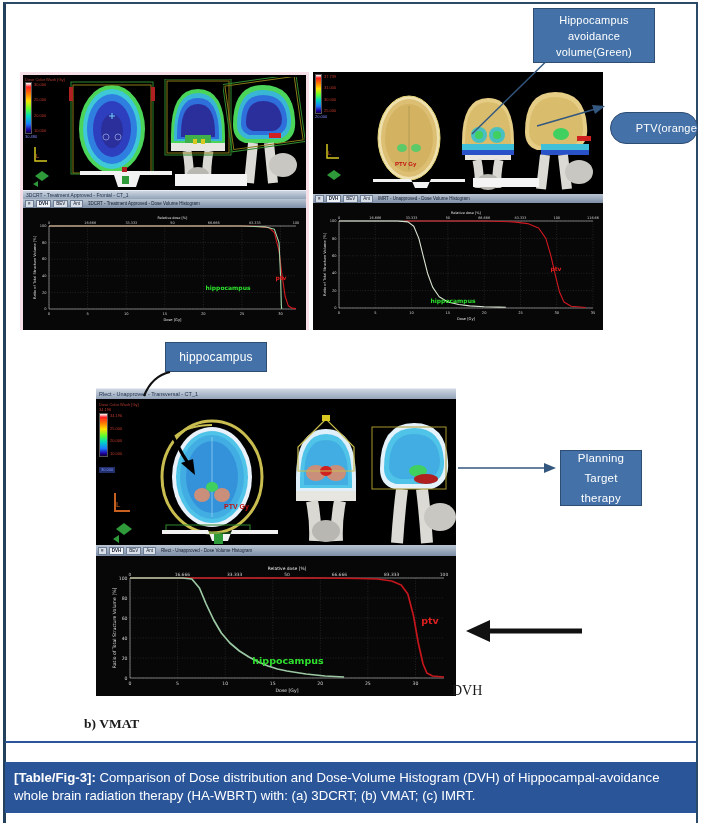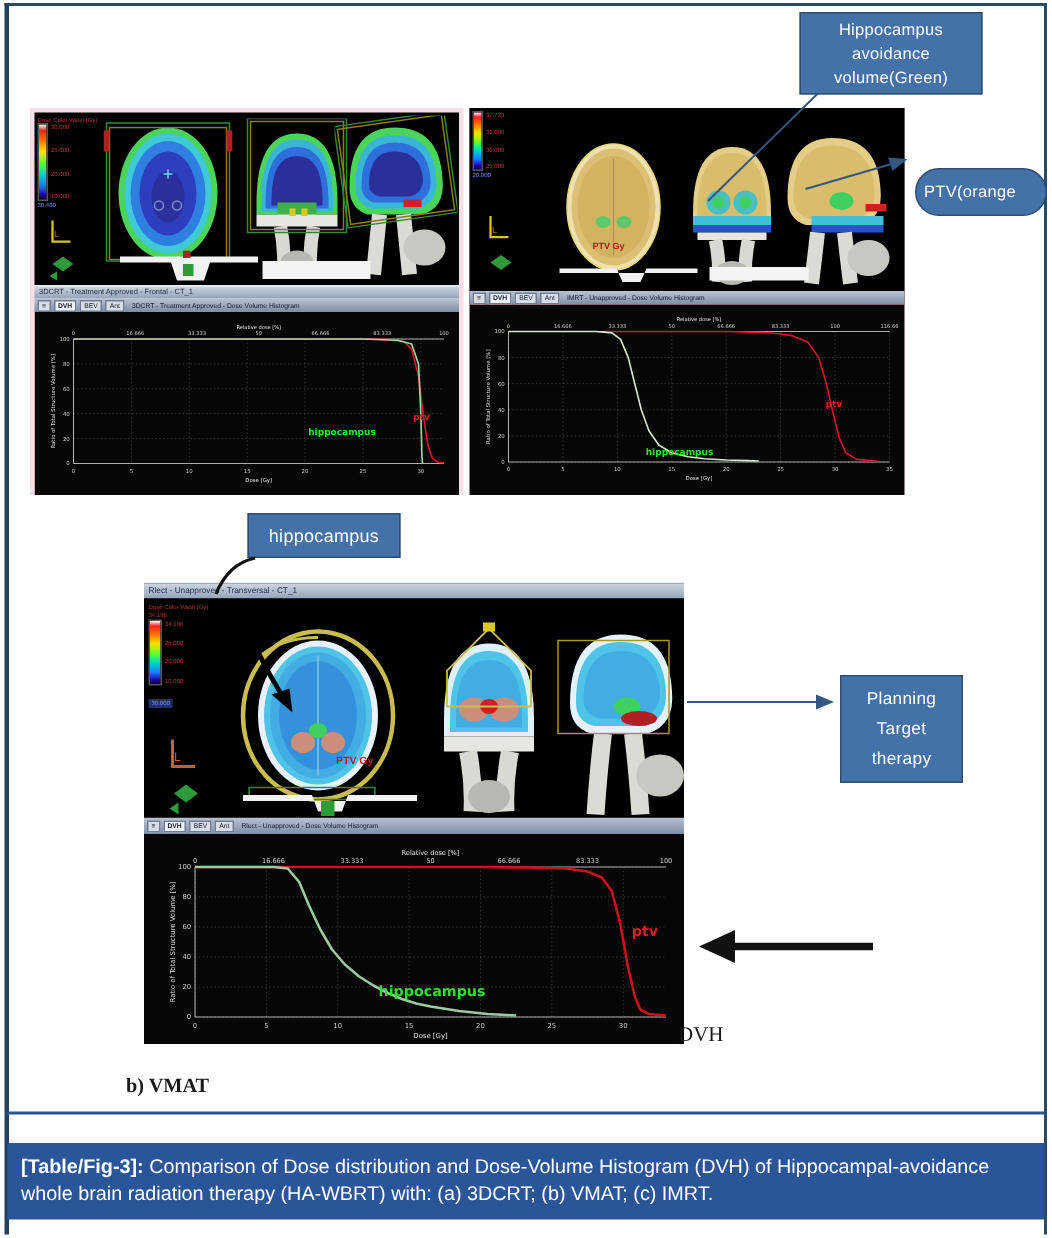--- a/index.html
+++ b/index.html
@@ -61,21 +61,21 @@
       #5dff2e 52%, #00d9c0 66%, #1a7bff 82%, #2000a0 94%, #0b0030 100%);
     border: 1px solid #555;
   }
   .cw-vals { display: flex; flex-direction: column; justify-content: space-between; }
   .cw-val { color: #c0392b; font-size: 4px; line-height: 6px; }
 
   
   .slice { position: absolute; }
 
   
-  .dvh { position: relative; background: #fca5a5; overflow: hidden; padding-left: 28px; }
+  .dvh { position: relative; background: #8b5cf6; overflow: hidden; padding-left: 28px; }
 
   
   .callout {
     position: absolute;
     background: #4472a8;
     border: 1px solid #2e4d73;
     color: #ffffff;
     text-align: center;
     display: flex; flex-direction: column;
     align-items: center; justify-content: center;
@@ -516,38 +516,38 @@
     <span>Hippocampus</span>
     <span>avoidance</span>
     <span>volume(Green)</span>
   </div>
 
   <svg class="leader" style="left:535px; top:100px;" width="80" height="30" viewBox="0 0 80 30">
     <line x1="2" y1="26" x2="64" y2="8" stroke="#33577f" stroke-width="1.4"></line>
     <polygon points="70,6 57,5 60,14" fill="#33577f"></polygon>
   </svg>
 
-  <div class="callout" style="left:610px; top:112px; width:88px; height:32px; font-size:11px; align-items:flex-start; padding-left:5px;border-radius:16px;">
+  <div class="callout" style="left:610px; top:112px; width:88px; height:32px; font-size:11px; align-items:flex-end; padding-left:5px;border-radius:16px;">
     <span>PTV(orange</span>
   </div>
 
   <div class="callout" style="left:165px; top:342px; width:102px; height:30px; font-size:12px;">
     <span>hippocampus</span>
   </div>
 
   <svg class="leader" style="left:138px; top:370px;" width="36" height="28" viewBox="0 0 36 28">
     <path d="M32 2 Q14 6 6 26" stroke="#111" stroke-width="2.2" fill="none"></path>
   </svg>
 
   <svg class="leader" style="left:456px; top:455px;" width="106" height="22" viewBox="0 0 106 22">
     <line x1="2" y1="13" x2="92" y2="13" stroke="#33577f" stroke-width="1.3"></line>
     <polygon points="100,13 88,8 88,18" fill="#33577f"></polygon>
   </svg>
 
-  <div class="callout" style="left:560px; top:450px; width:82px; height:72px; font-size:11.5px; line-height:20px;">
+  <div class="callout" style="left:560px; top:450px; width:82px; height:56px; font-size:11.5px; line-height:20px;">
     <span>Planning</span>
     <span>Target</span>
     <span>therapy</span>
   </div>
 
   <svg class="leader" style="left:464px; top:618px;" width="120" height="26" viewBox="0 0 120 26">
     <line x1="24" y1="13" x2="118" y2="13" stroke="#111" stroke-width="5"></line>
     <polygon points="2,13 26,2 26,24" fill="#111"></polygon>
   </svg>
   <div class="plainlbl" style="left:452px; top:683px; font-size:14px;">DVH</div>

